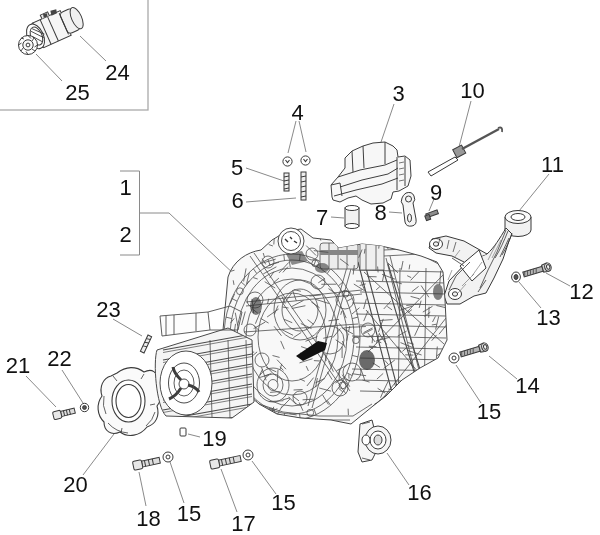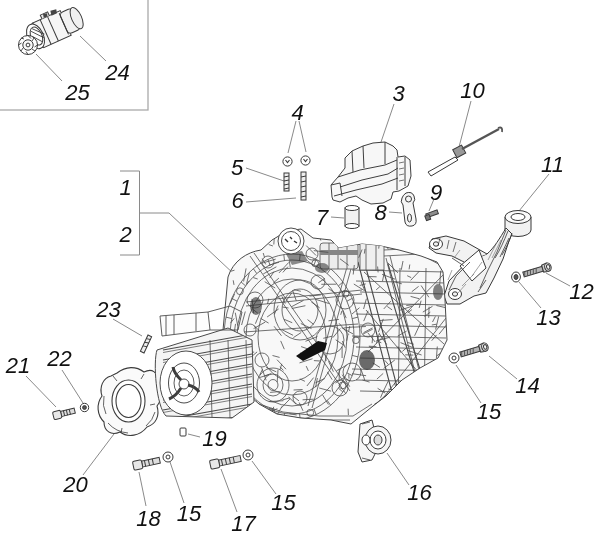--- a/index.html
+++ b/index.html
@@ -1,17 +1,17 @@
 <!DOCTYPE html>
 <html><head>
 <meta charset="utf-8">
 <style>
 html,body{margin:0;padding:0;background:#fff;}
 #page{position:relative;width:600px;height:535px;background:#ffffff;overflow:hidden;
-font-family:"Liberation Sans", sans-serif;font-style:italic;}
+font-family:"Liberation Sans", sans-serif;}
 svg{display:block}
 </style>
 </head>
 <body>
 <div id="page">
 <svg width="600" height="535" viewBox="0 0 600 535">
 
 <rect x="-2" y="-2" width="150" height="112" fill="none" stroke="#a9a9a9" stroke-width="1.3"></rect>
 
 <g stroke="#8a8a8a" stroke-width="1" fill="none">

